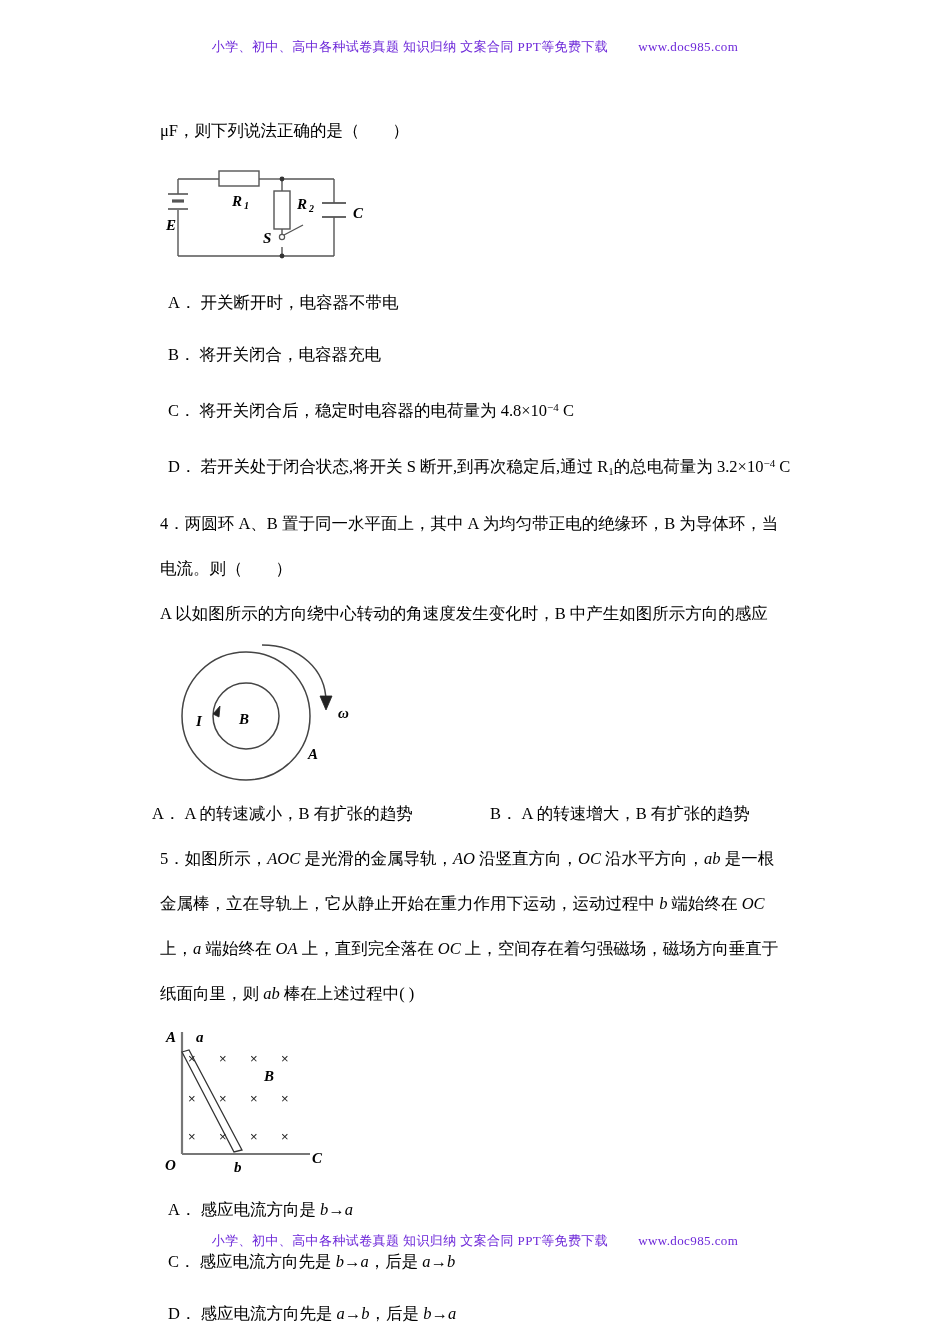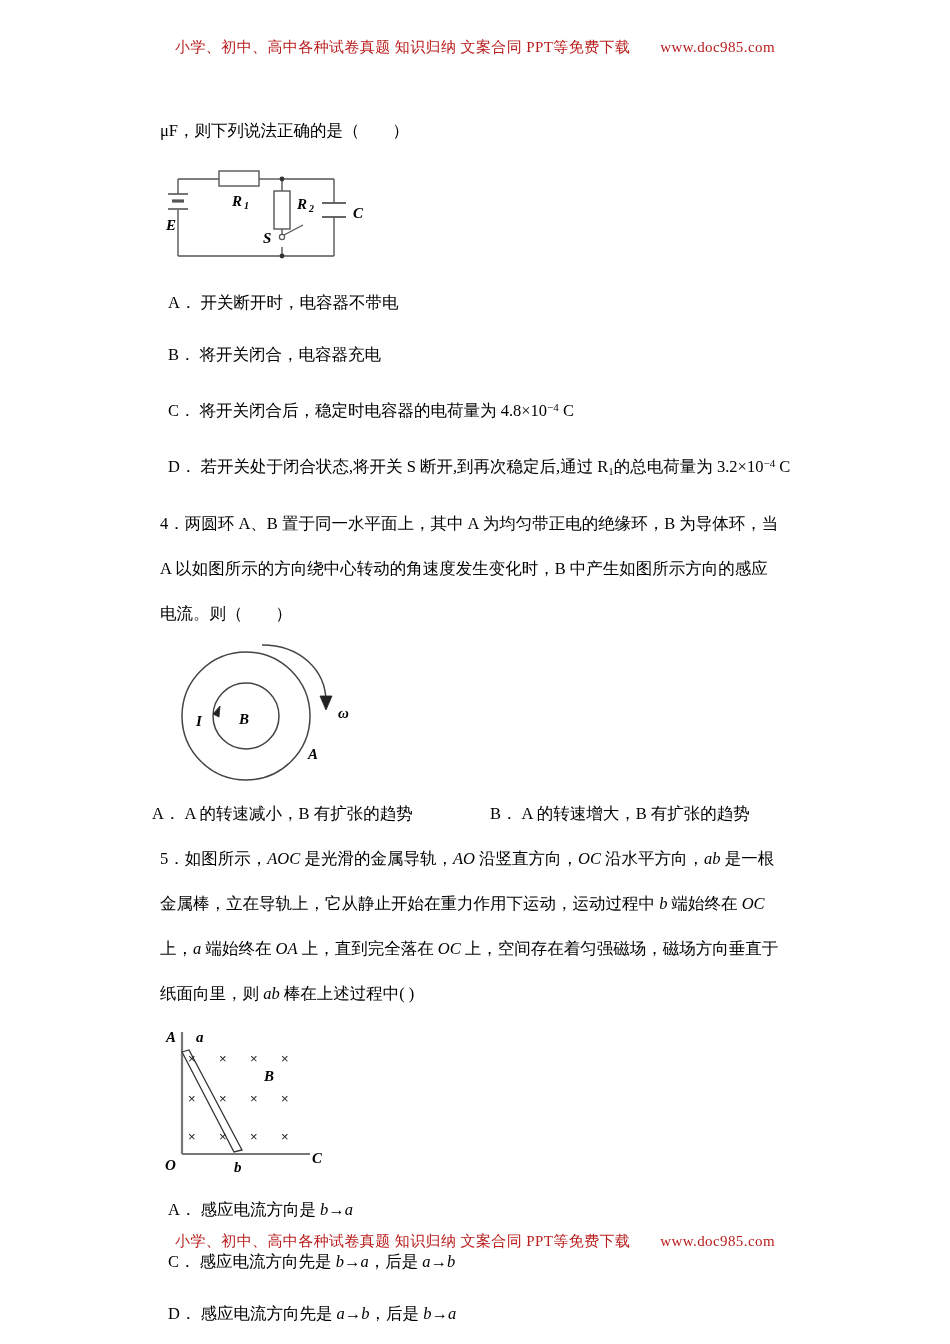--- a/index.html
+++ b/index.html
@@ -19,22 +19,22 @@
     position: absolute;
     left: 0; top: 0;
     width: 950px;
     height: 1344px;
   }
   .runhead {
     position: absolute;
     left: 0;
     width: 950px;
     text-align: center;
-    font-size: 15px;
-    color: #b91c1c;
+    font-size: 13px;
+    color: #6d28d9;
     letter-spacing: 0.4px;
     white-space: nowrap;
   }
   .runhead .url {
     margin-left: 30px;
     font-family: "Liberation Serif", "DejaVu Serif", serif;
   }
   .header { top: 38px; }
   .footer { top: 1232px; }
 
@@ -183,22 +183,22 @@
       <span class="opt-label">B．</span><span>将开关闭合，电容器充电</span>
     </p>
     <p class="opt">
       <span class="opt-label">C．</span><span>将开关闭合后，稳定时电容器的电荷量为 4.8×10</span><span class="sup">−4</span><span> C</span>
     </p>
     <p class="opt">
       <span class="opt-label">D．</span><span>若开关处于闭合状态,将开关 S 断开,到再次稳定后,通过 R</span><span class="sub">1</span><span>的总电荷量为 3.2×10</span><span class="sup">−4</span><span> C</span>
     </p>
 
     <p class="para"><span>4．</span><span>两圆环 A、B 置于同一水平面上，其中 A 为均匀带正电的绝缘环，B 为导体环，当</span></p>
+    <p class="para">电流。则（　　）</p>
     <p class="para">A 以如图所示的方向绕中心转动的角速度发生变化时，B 中产生如图所示方向的感应</p>
-    <p class="para">电流。则（　　）</p>
 
     <div class="fig-rings">
       <svg width="210" height="148" viewBox="0 0 210 148">
 
         <circle cx="88" cy="74" r="64" fill="none" stroke="#444" stroke-width="1.5"></circle>
 
         <circle cx="88" cy="74" r="33" fill="none" stroke="#444" stroke-width="1.5"></circle>
 
         <path d="M55 72 L62 64 L61 75 Z" fill="#222" stroke="#222" stroke-width="0.8"></path>
 

